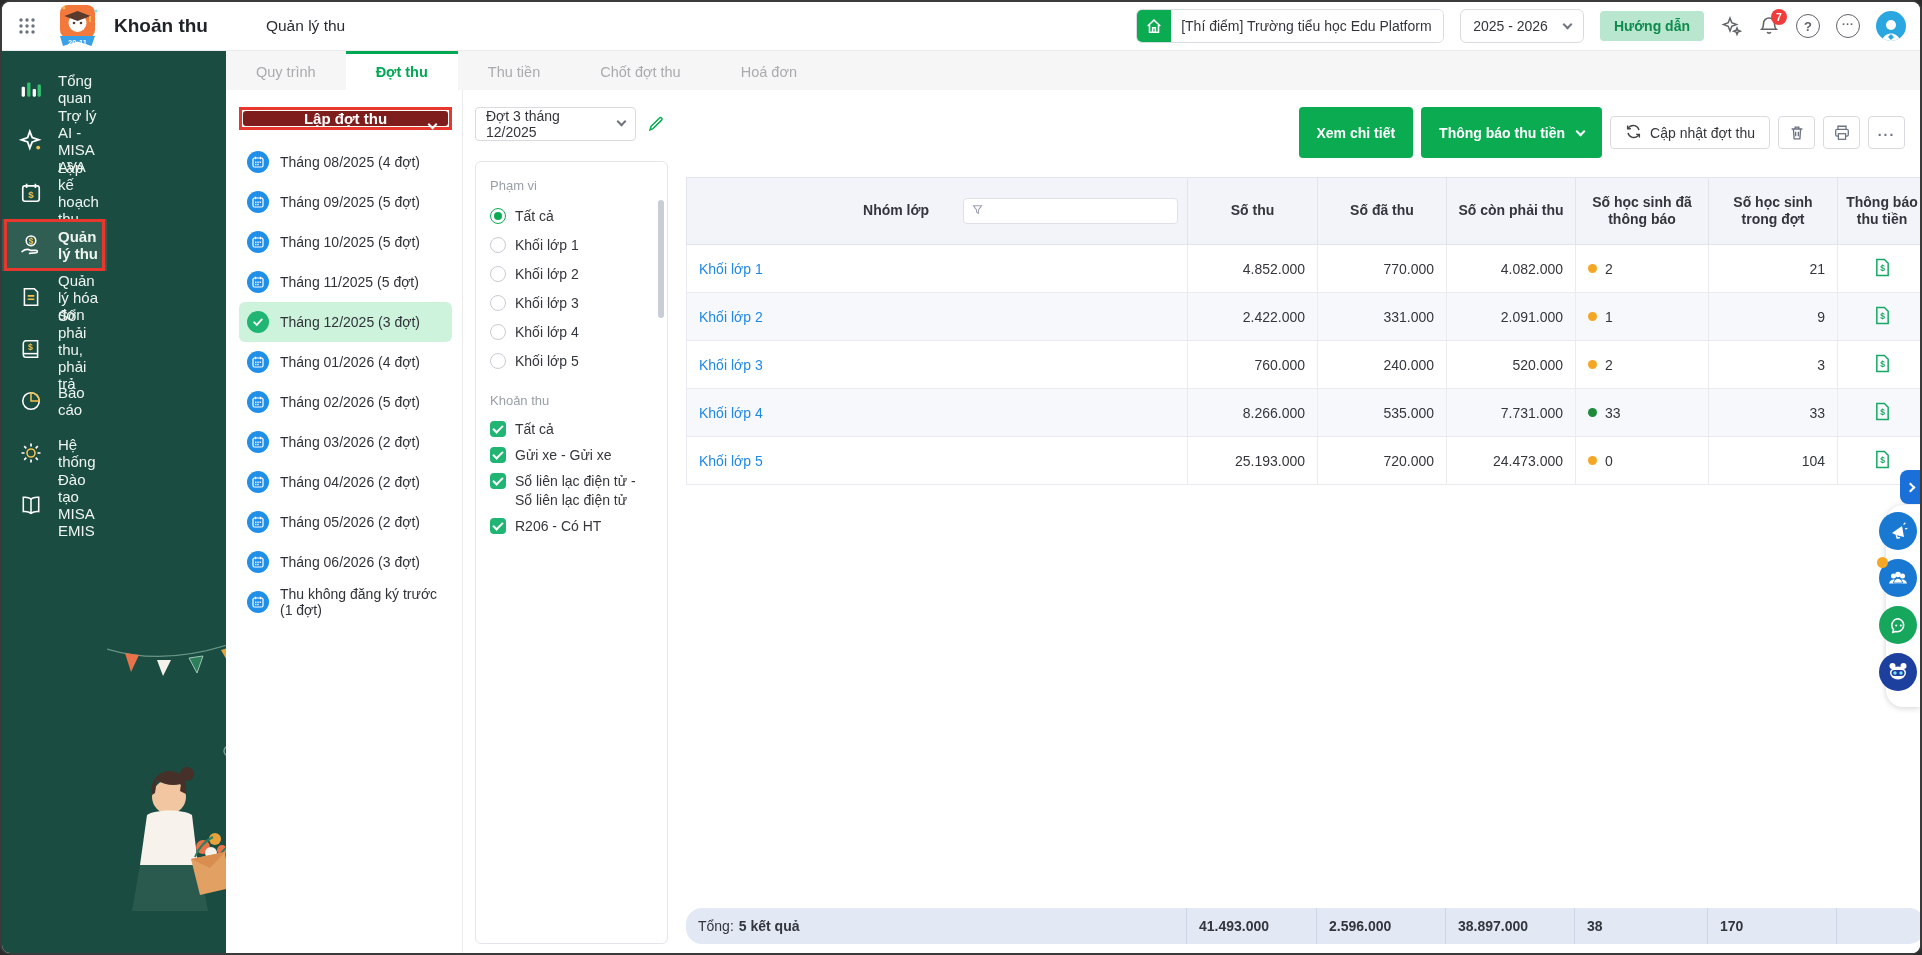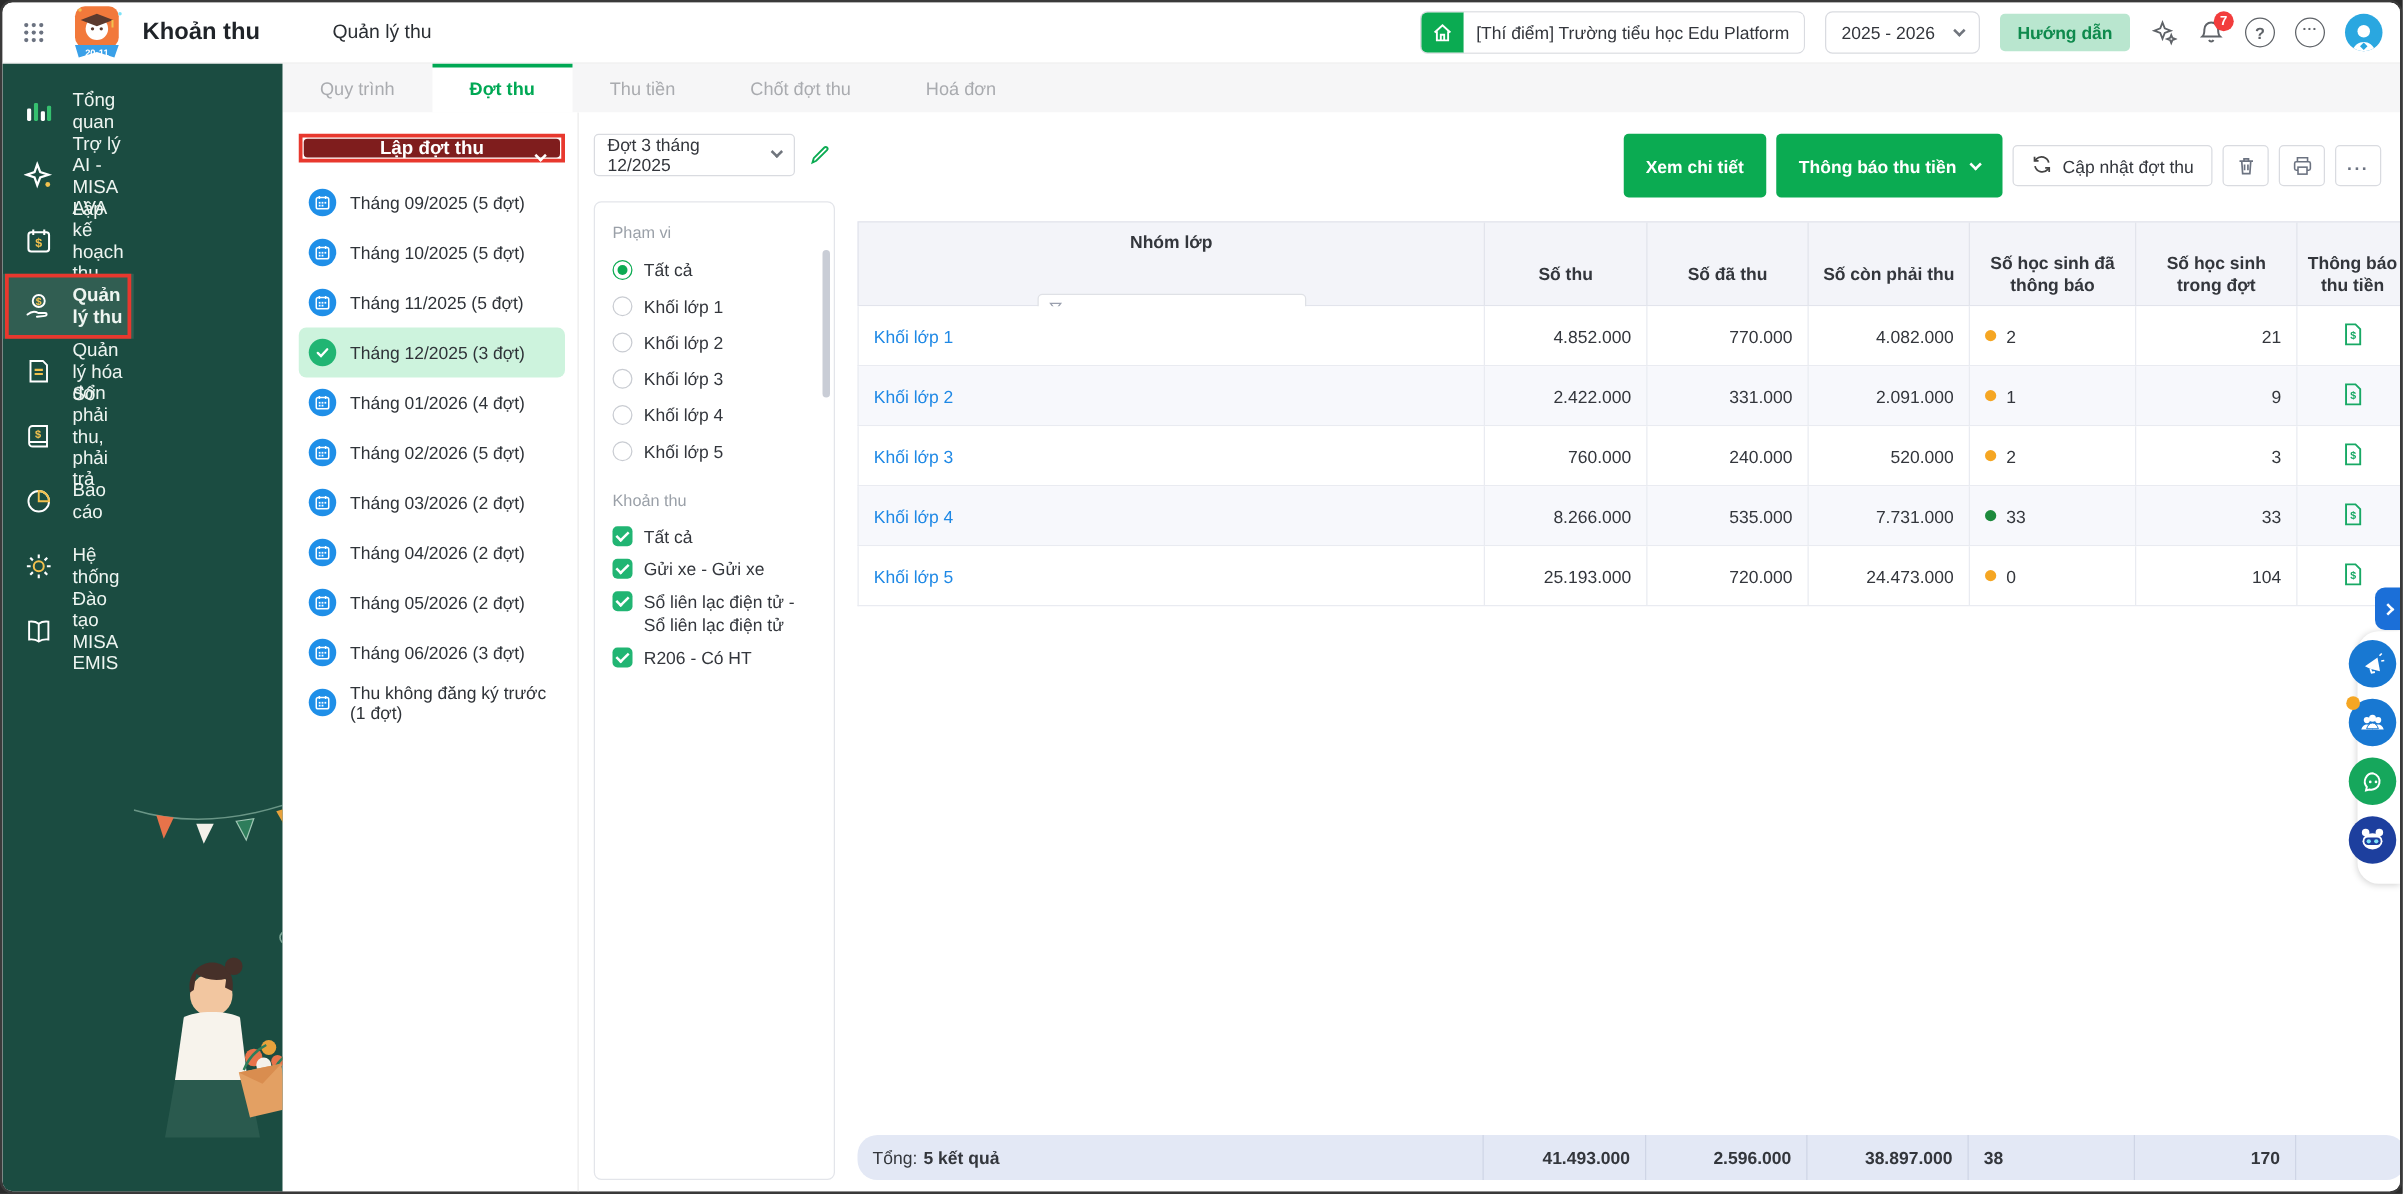--- a/index.html
+++ b/index.html
@@ -88,39 +88,39 @@
   .btn-green { height:51px; background:#0bab52; color:#fff; border:none; border-radius:4px; font-size:14px; font-weight:bold; padding:0 18px; display:flex; align-items:center; gap:12px; cursor:pointer; font-family:"Liberation Sans",sans-serif; }
   .btn-outline { height:33px; background:#fff; border:1px solid #d9dbe0; border-radius:4px; font-size:14px; color:#33363c; padding:0 14px; display:flex; align-items:center; gap:8px; cursor:pointer; font-family:"Liberation Sans",sans-serif; }
   .icon-btn { width:37px; height:33px; border:1px solid #d9dbe0; border-radius:4px; background:#fff; display:flex; align-items:center; justify-content:center; cursor:pointer; }
   .dots-glyph { letter-spacing:2px; color:#6b7280; font-weight:bold; font-size:14px; margin-top:-4px; }
 
   
   .table { margin-top:19px; display:flex; flex-direction:column; flex:1; min-height:0; }
   .tgrid { display:grid; grid-template-columns:500px 130px 129px 129px 133px 129px 89px; width:1239px; }
   .thead { background:#f3f4f9; border:1px solid #e2e4ec; height:68px; }
   .th { padding:4px 8px; font-size:14px; font-weight:bold; color:#33363c; display:flex; align-items:center; justify-content:center; text-align:center; border-left:1px solid #e2e4ec; line-height:1.25; }
-  .th-first { border-left:none; display:flex; flex-direction:column; justify-content:flex-end; padding:0;gap:25px; }
+  .th-first { border-left:none; display:flex; flex-direction:row; justify-content:flex-end; padding:0;gap:25px; }
   .th-first .th-label { height:32px; display:flex; align-items:center; justify-content:center; font-size:14px; font-weight:bold; }
   .filter-input { height:26px; margin:0 9px; border:1px solid #dfe1e6; border-radius:4px; background:#fff; display:flex; align-items:center; padding:0 8px; gap:6px; }
   .filter-input input { border:none; outline:none; flex:1; font-size:13px; font-family:"Liberation Sans",sans-serif; }
   .trow { height:48px; border:1px solid #e9ebf1; border-top:none; background:#fff; cursor:pointer; }
   .trow:nth-child(even) { background:#f7f8fc; }
   .td { display:flex; align-items:center; padding:0 12px; font-size:14px; color:#33363c; border-left:1px solid #e9ebf1; min-width:0; }
   .td:first-child { border-left:none; }
   .td.num { justify-content:flex-end; }
   .td.center { justify-content:center; }
   .group-link { color:#1e88e5; cursor:pointer; }
   .dot { width:9px; height:9px; border-radius:50%; margin-right:8px; flex:none; }
   .dot.orange { background:#f5a623; }
   .dot.green { background:#1d8a3c; }
   .tspacer { flex:1; }
   .tfoot { background:#e3e8f5; height:36px; flex:none;border-radius:16px; }
   .tf { display:flex; align-items:center; padding:0 12px; font-size:14px; color:#33363c; border-left:1px solid #cfd5e6; font-weight:bold; }
   .tf:first-child { border-left:none; font-weight:normal; gap:5px; }
-  .tf.num { justify-content:flex-end; }
+  .tf.num { justify-content:flex-start; }
 
   
   .side-tab { position:absolute; right:0; top:468px; width:20px; height:34px; background:#1b6fd8; border-radius:8px 0 0 8px; color:#fff; display:flex; align-items:center; justify-content:center; cursor:pointer; z-index:30; }
   .float-strip { position:absolute; right:0; top:503px; width:34px; height:202px; background:#fff; border-radius:17px 0 0 17px; box-shadow:0 1px 6px rgba(0,0,0,.18); z-index:28; }
   .fc { position:absolute; right:3px; width:38px; height:38px; border-radius:50%; display:flex; align-items:center; justify-content:center; cursor:pointer; z-index:29; }
   .fc .mini-badge { position:absolute; left:-2px; top:-2px; width:11px; height:11px; border-radius:50%; background:#f5a623; }
 </style>
 </head>
 <body>
 
@@ -361,20 +361,35 @@
 
         <section class="periods">
           <div class="create-annotation">
             <button class="create-btn">
               <span>Lập đợt thu</span>
               <span class="chev down"></span>
             </button>
           </div>
           <div class="months">
 
+              <div class="month">
+                <span class="ic">
+                  <svg class="cal-glyph" width="12" height="12" viewBox="0 0 12 12">
+                    <rect x="1" y="2" width="10" height="9" rx="1.5" fill="none" stroke="#fff" stroke-width="1.2"></rect>
+                    <path d="M3.5 .8v2.4M8.5 .8v2.4" stroke="#fff" stroke-width="1.2"></path>
+                    <rect x="3" y="5.5" width="1.4" height="1.4" fill="#fff"></rect>
+                    <rect x="5.3" y="5.5" width="1.4" height="1.4" fill="#fff"></rect>
+                    <rect x="7.6" y="5.5" width="1.4" height="1.4" fill="#fff"></rect>
+                    <rect x="3" y="7.8" width="1.4" height="1.4" fill="#fff"></rect>
+                    <rect x="5.3" y="7.8" width="1.4" height="1.4" fill="#fff"></rect>
+                  </svg>
+
+                </span>
+                <span>Tháng 08/2025 (4 đợt)</span>
+              </div>
 
               <div class="month">
                 <span class="ic">
                   <svg class="cal-glyph" width="12" height="12" viewBox="0 0 12 12">
                     <rect x="1" y="2" width="10" height="9" rx="1.5" fill="none" stroke="#fff" stroke-width="1.2"></rect>
                     <path d="M3.5 .8v2.4M8.5 .8v2.4" stroke="#fff" stroke-width="1.2"></path>
                     <rect x="3" y="5.5" width="1.4" height="1.4" fill="#fff"></rect>
                     <rect x="5.3" y="5.5" width="1.4" height="1.4" fill="#fff"></rect>
                     <rect x="7.6" y="5.5" width="1.4" height="1.4" fill="#fff"></rect>
                     <rect x="3" y="7.8" width="1.4" height="1.4" fill="#fff"></rect>

